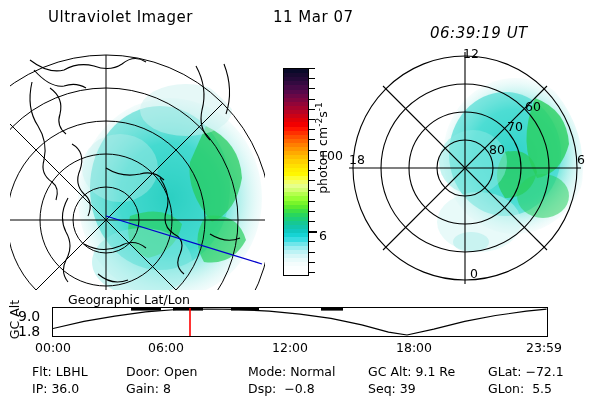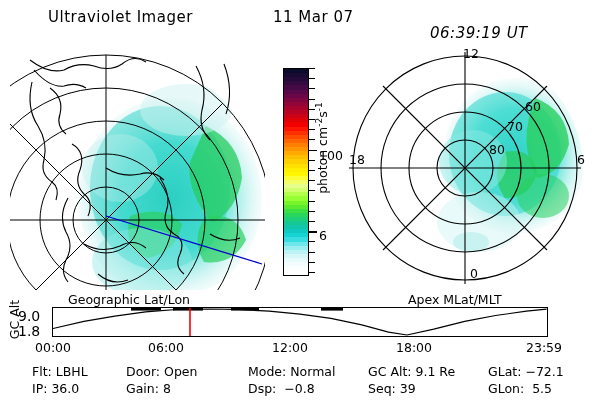--- a/index.html
+++ b/index.html
@@ -253,21 +253,20 @@
 
   <span class="pmark" style="left:463px;top:46px;">12</span>
   <span class="pmark" style="left:349px;top:152px;">18</span>
   <span class="pmark" style="left:577px;top:152px;">6</span>
   <span class="pmark" style="left:470px;top:266px;">0</span>
 
   <span class="pmark" style="left:525px;top:99px;">60</span>
   <span class="pmark" style="left:507px;top:119px;">70</span>
   <span class="pmark" style="left:489px;top:142px;">80</span>
 
-  <div class="panel-caption" id="cap-apex">Apex MLat/MLT</div>
 
   <div class="yaxis-title">GC Alt</div>
   <span class="ylab" id="ytick-hi">9.0</span>
   <span class="ylab" id="ytick-lo">1.8</span>
 
   <div class="orbit">
     <svg width="494" height="28" viewBox="0 0 494 28" preserveAspectRatio="none">
       <polyline id="orbit-line" fill="none" stroke="#000" stroke-width="1.2" points="0.0,20.5 30.9,13.3 61.8,8.2 92.6,3.9 123.5,1.5 154.4,1.0 185.3,1.4 216.1,3.2 247.0,6.1 277.9,10.4 308.8,16.9 335.5,24.1 354.0,27.0 380.8,21.2 411.7,13.3 442.5,7.5 473.4,3.2 493.6,1.2"></polyline>
       <g stroke="#000" stroke-width="2.6">
         <line x1="78" y1="1.3" x2="108" y2="1.3"></line>

